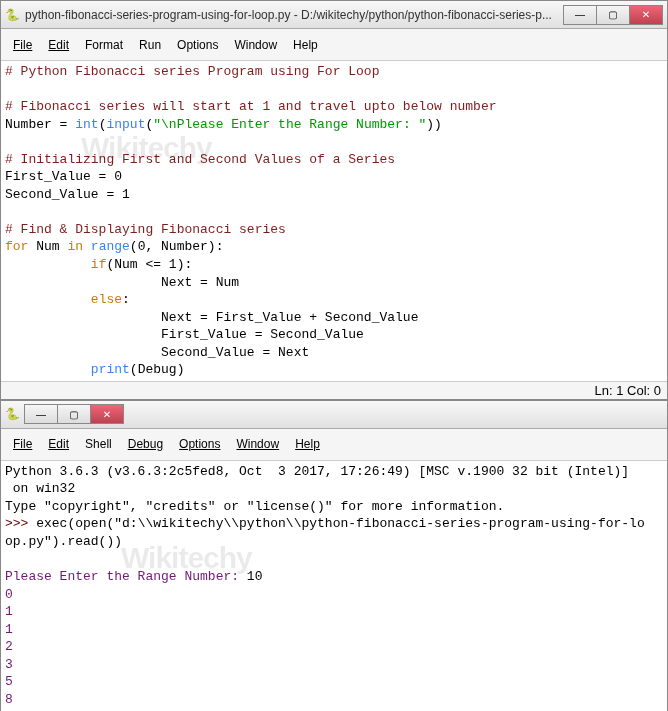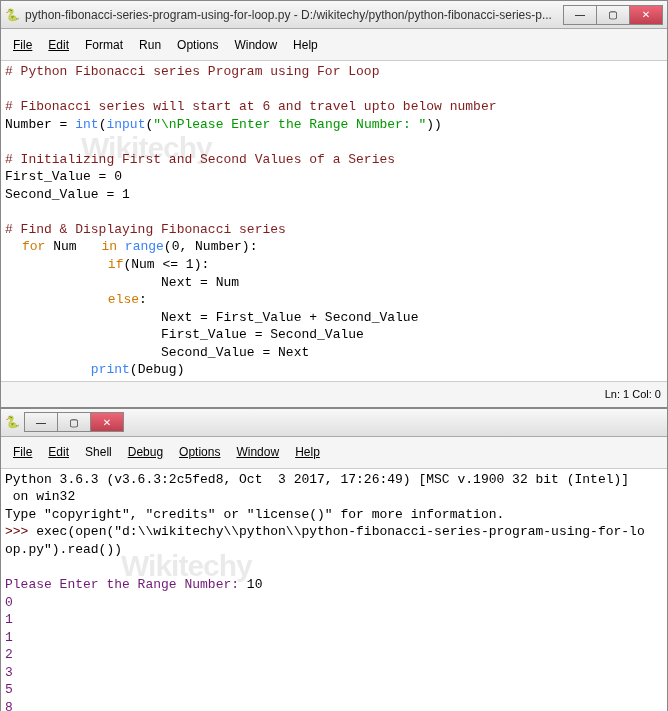--- a/index.html
+++ b/index.html
@@ -72,30 +72,30 @@
   .code {
     font-family: "Courier New", monospace;
     font-size: 13px;
     padding: 2px 4px;
     line-height: 1.35;
     white-space: pre;
     background: #fff;
     min-height: 200px;
   }
   .c-comment { color: #7f1d1d; }
-  .c-kw { color: #cc7a00; margin-left: 17px; }
+  .c-kw { color: #cc7a00; }
   .c-str { color: #009900; }
   .c-fn { color: #3b82f6; }
   .c-prompt { color: #660000; }
   .c-out { color: #701a75; }
   .statusbar {
-    height: 26px;
+    height: 18px;
     border-top: 1px solid #ccc;
     background: #f5f5f5;
-    font-size: 11px;
+    font-size: 13px;
     display: flex;
     justify-content: flex-end;
     align-items: center;
     padding: 0 6px;
   }
   .watermark {
     position: absolute;
     opacity: 0.08;
     font-size: 30px;
     font-weight: bold;
@@ -122,21 +122,21 @@
     <span class="menuitem"><span class="ul">File</span></span>
     <span class="menuitem"><span class="ul">Edit</span></span>
     <span class="menuitem"><span>Format</span></span>
     <span class="menuitem"><span>Run</span></span>
     <span class="menuitem"><span>Options</span></span>
     <span class="menuitem"><span>Window</span></span>
     <span class="menuitem"><span>Help</span></span>
   </div>
   <div class="code"><span class="c-comment"># Python Fibonacci series Program using For Loop</span>
 
-<span class="c-comment"># Fibonacci series will start at 6 and travel upto below number</span>
+<span class="c-comment"># Fibonacci series will start at 1 and travel upto below number</span>
 <span>Number = </span><span class="c-fn">int</span><span>(</span><span class="c-fn">input</span><span>(</span><span class="c-str">"\nPlease Enter the Range Number: "</span><span>))</span>
 
 <span class="c-comment"># Initializing First and Second Values of a Series</span>
 <span>First_Value = 0</span>
 <span>Second_Value = 1</span>
 
 <span class="c-comment"># Find &amp; Displaying Fibonacci series</span>
 <span class="c-kw">for</span><span> Num </span><span class="c-kw">in</span><span> </span><span class="c-fn">range</span><span>(0, Number):</span>
 <span>           </span><span class="c-kw">if</span><span>(Num &lt;= 1):</span>
 <span>                    Next = Num</span>

